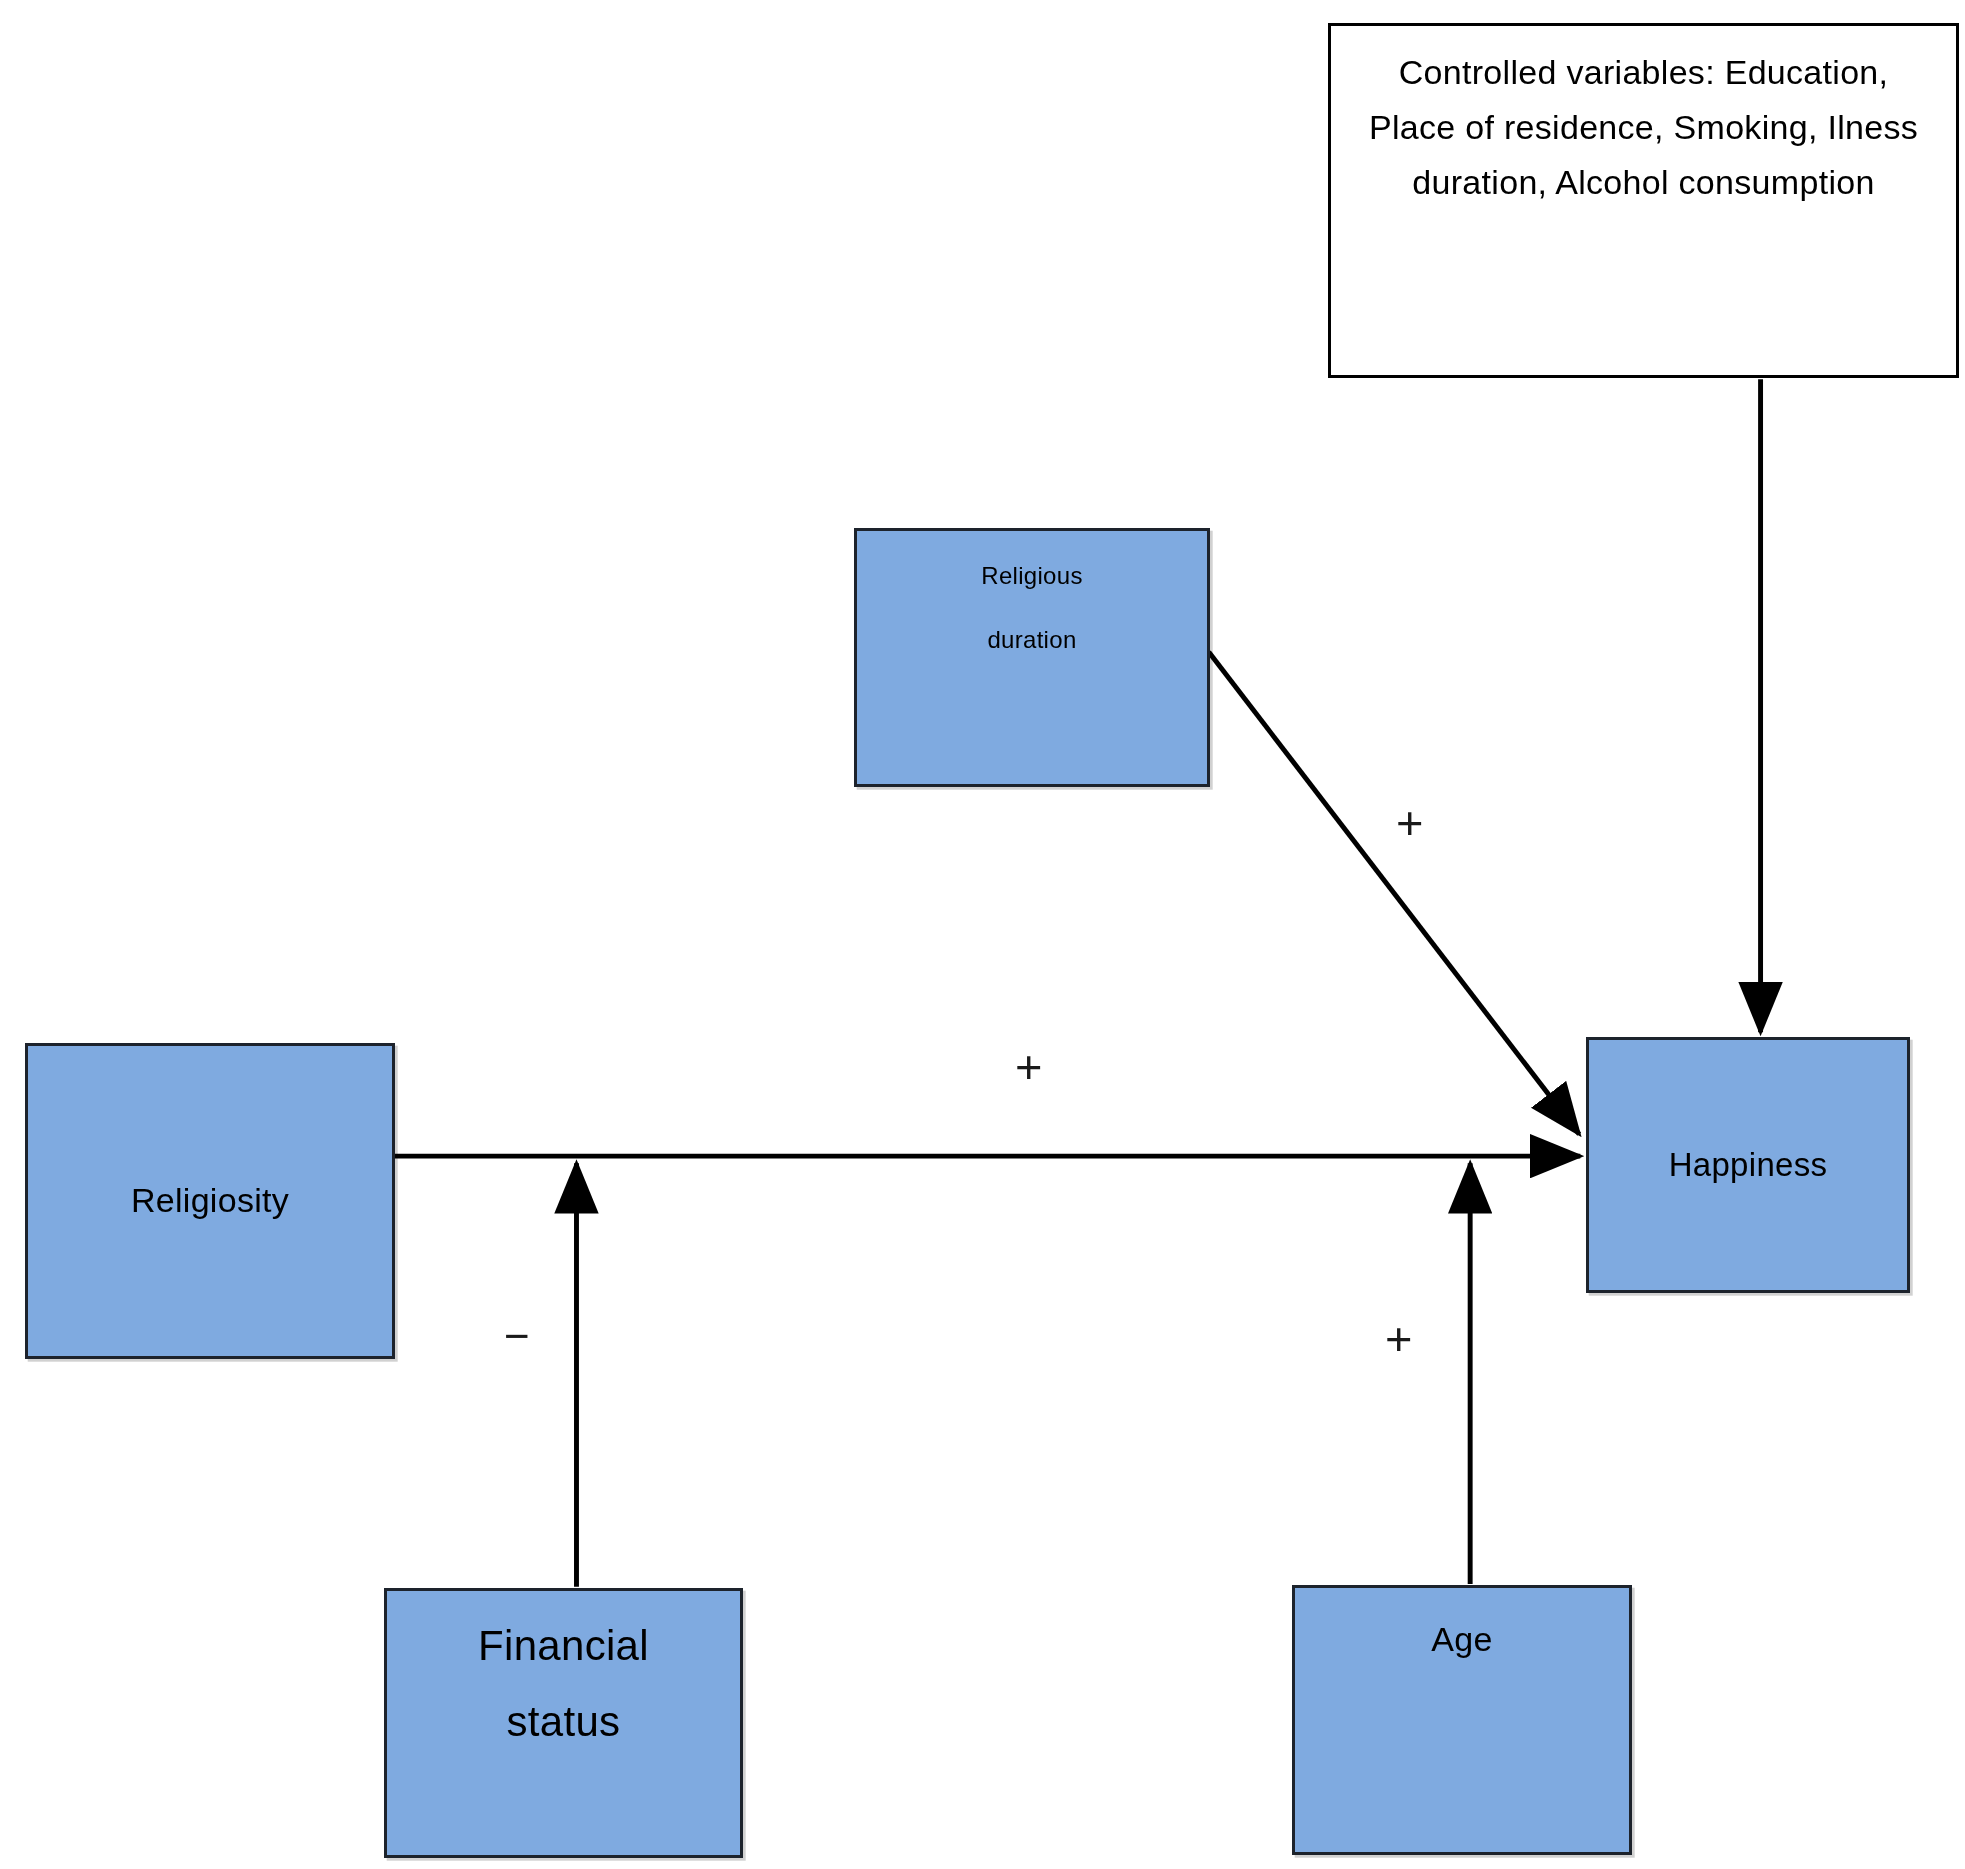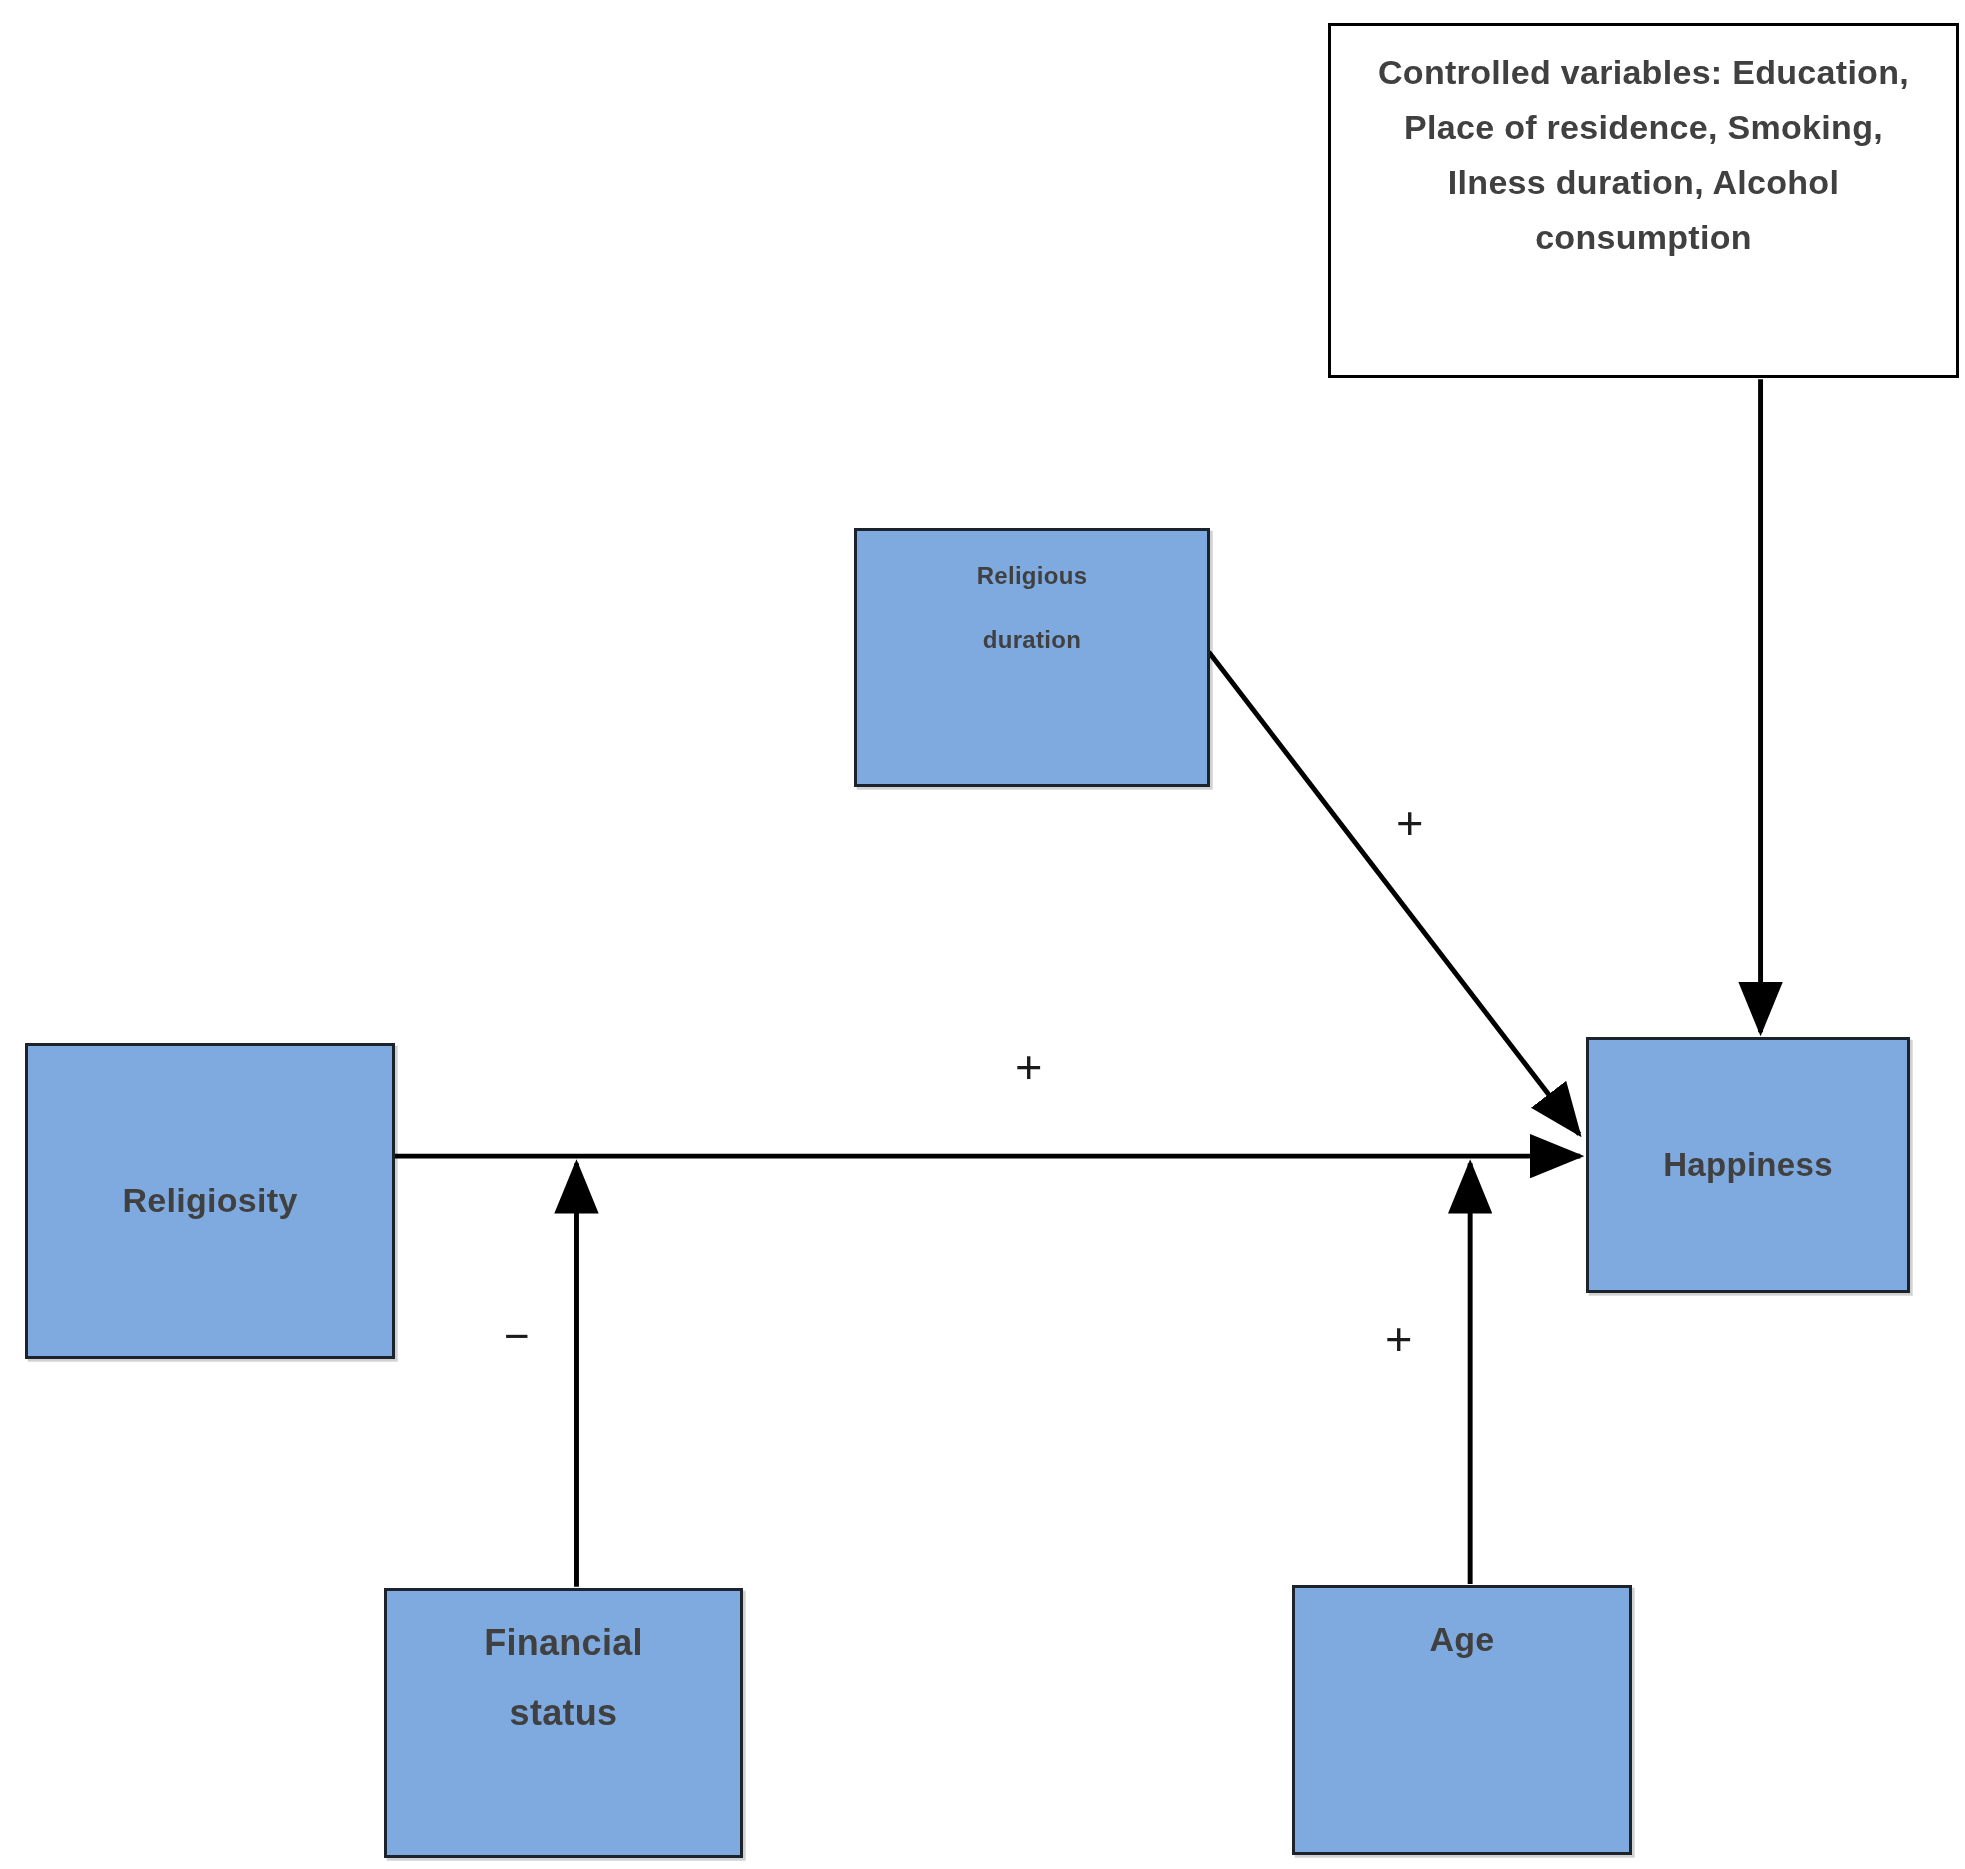--- a/index.html
+++ b/index.html
@@ -17,22 +17,22 @@
     position:absolute;left:0;top:0;width:1965px;height:1869px;
     pointer-events:none;
   }
   .node{
     position:absolute;
     box-sizing:border-box;
     display:flex;
     flex-direction:column;
     align-items:center;
     text-align:center;
-    color:#404040;
-    font-weight:bold;
+    color:#000000;
+    font-weight:normal;
     letter-spacing:0.3px;
   }
   .node.blue{
     background:#7FAAE0;
     border:3.8px solid #1d232c;
     box-shadow:2.7px 2.7px 0 rgba(0,0,0,0.18);
   }
   .node.white{
     background:#ffffff;
     border:3.8px solid #000000;
@@ -59,21 +59,21 @@
 
   #node-happiness{
     left:1586px;top:1037px;width:324px;height:256px;
     justify-content:center;
     font-size:33px;
   }
   #node-financial-status{
     left:384px;top:1588px;width:359px;height:270px;
     justify-content:flex-start;
     padding-top:33px;
-    font-size:36px;
+    font-size:42px;
     align-items:center;
   }
   #node-financial-status .node-line + .node-line{margin-top:32px;}
 
   #node-age{
     left:1292px;top:1585px;width:340px;height:270px;
     justify-content:flex-start;
     padding-top:34px;
     font-size:34px;
   }

